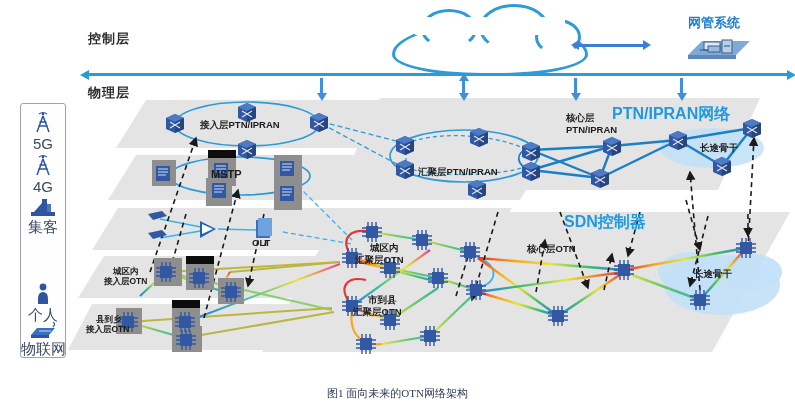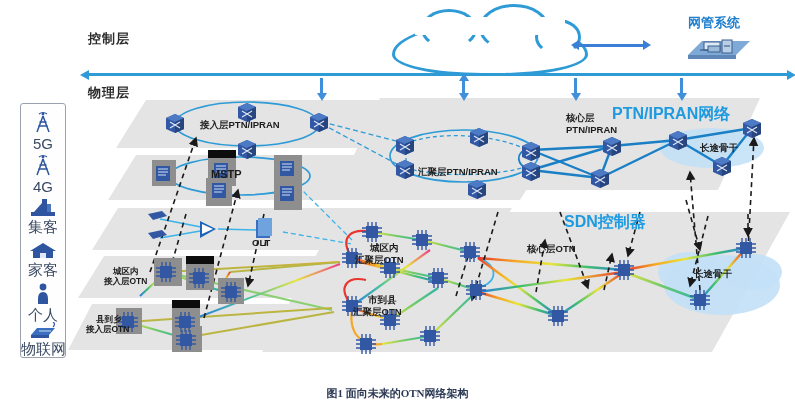--- a/index.html
+++ b/index.html
@@ -59,21 +59,21 @@
   .lg-item{position:absolute;width:100%;text-align:center;}
   .lg-lab{font-size:15px;color:#3a4a63;white-space:nowrap;line-height:10px;}
 
   
   .net-title{position:absolute;font-size:16px;font-weight:bold;color:#1e9ae0;
       white-space:nowrap;}
   .nd-label{position:absolute;font-size:9.5px;font-weight:bold;color:#1c1c1c;
       white-space:nowrap;line-height:11px;text-align:center;}
   .nd-label.small{font-size:8.5px;}
   .caption{position:absolute;width:100%;text-align:center;font-size:11px;
-      color:#2c3a55;font-family:"Liberation Serif","DejaVu Serif",serif;font-weight:bold;}
+      color:#2c3a55;font-family:"Liberation Serif","DejaVu Serif",serif;}
   svg.ovl{position:absolute;left:0;top:0;width:795px;height:419px;
       pointer-events:none;}
 </style>
 </head>
 <body>
 
 <div id="stage">
 
   <svg class="ovl" viewBox="0 0 795 419">
     <defs>
@@ -423,28 +423,20 @@
     <div class="lg-item" style="top:92px;">
       <svg width="30" height="22" viewBox="0 0 30 22">
         <rect x="14" y="3" width="5" height="13" fill="#2f55a0"></rect>
         <polygon points="6,16 14,7 14,16" fill="#2f55a0"></polygon>
         <rect x="19" y="8" width="4" height="8" fill="#4a74bd"></rect>
         <rect x="3" y="16" width="24" height="4" fill="#2f55a0"></rect>
       </svg>
       <div class="lg-lab">集客</div>
     </div>
 
-    <div class="lg-item" style="top:135px;">
-      <svg width="30" height="22" viewBox="0 0 30 22">
-        <polygon points="15,4 28,12 2,12" fill="#2f55a0"></polygon>
-        <rect x="5" y="12" width="20" height="7" fill="#2f55a0"></rect>
-        <rect x="12" y="14" width="6" height="5" fill="#dfe9f7"></rect>
-      </svg>
-      <div class="lg-lab">家客</div>
-    </div>
 
     <div class="lg-item" style="top:178px;">
       <svg width="22" height="24" viewBox="0 0 22 24">
         <circle cx="11" cy="5" r="3.4" fill="#2f55a0"></circle>
         <path d="M11,10 q-5,0 -5,7 l0,5 l10,0 l0,-5 q0,-7 -5,-7" fill="#2f55a0"></path>
       </svg>
       <div class="lg-lab">个人</div>
     </div>
 
     <div class="lg-item" style="top:218px;">

